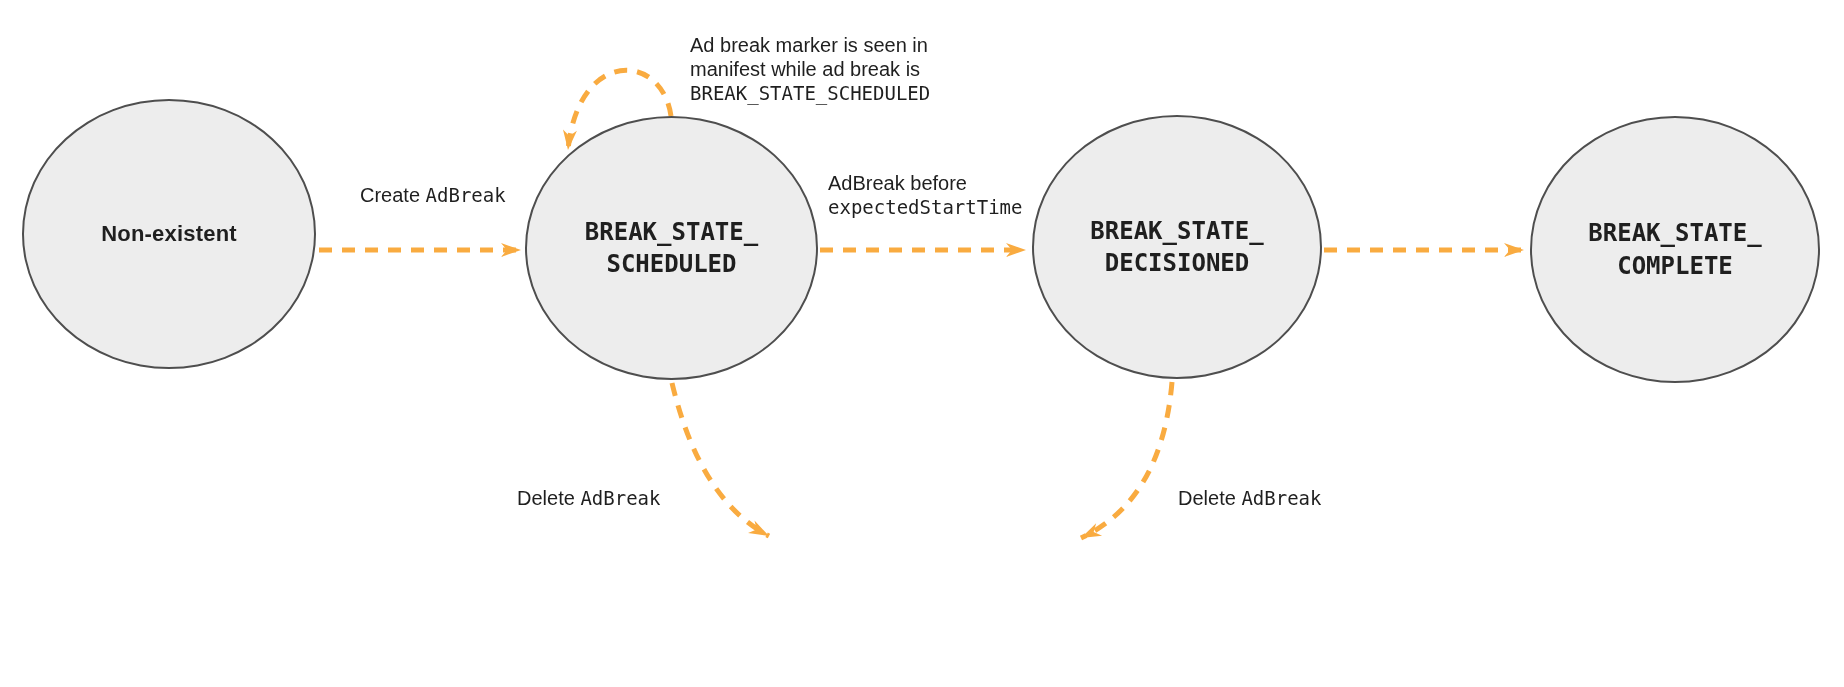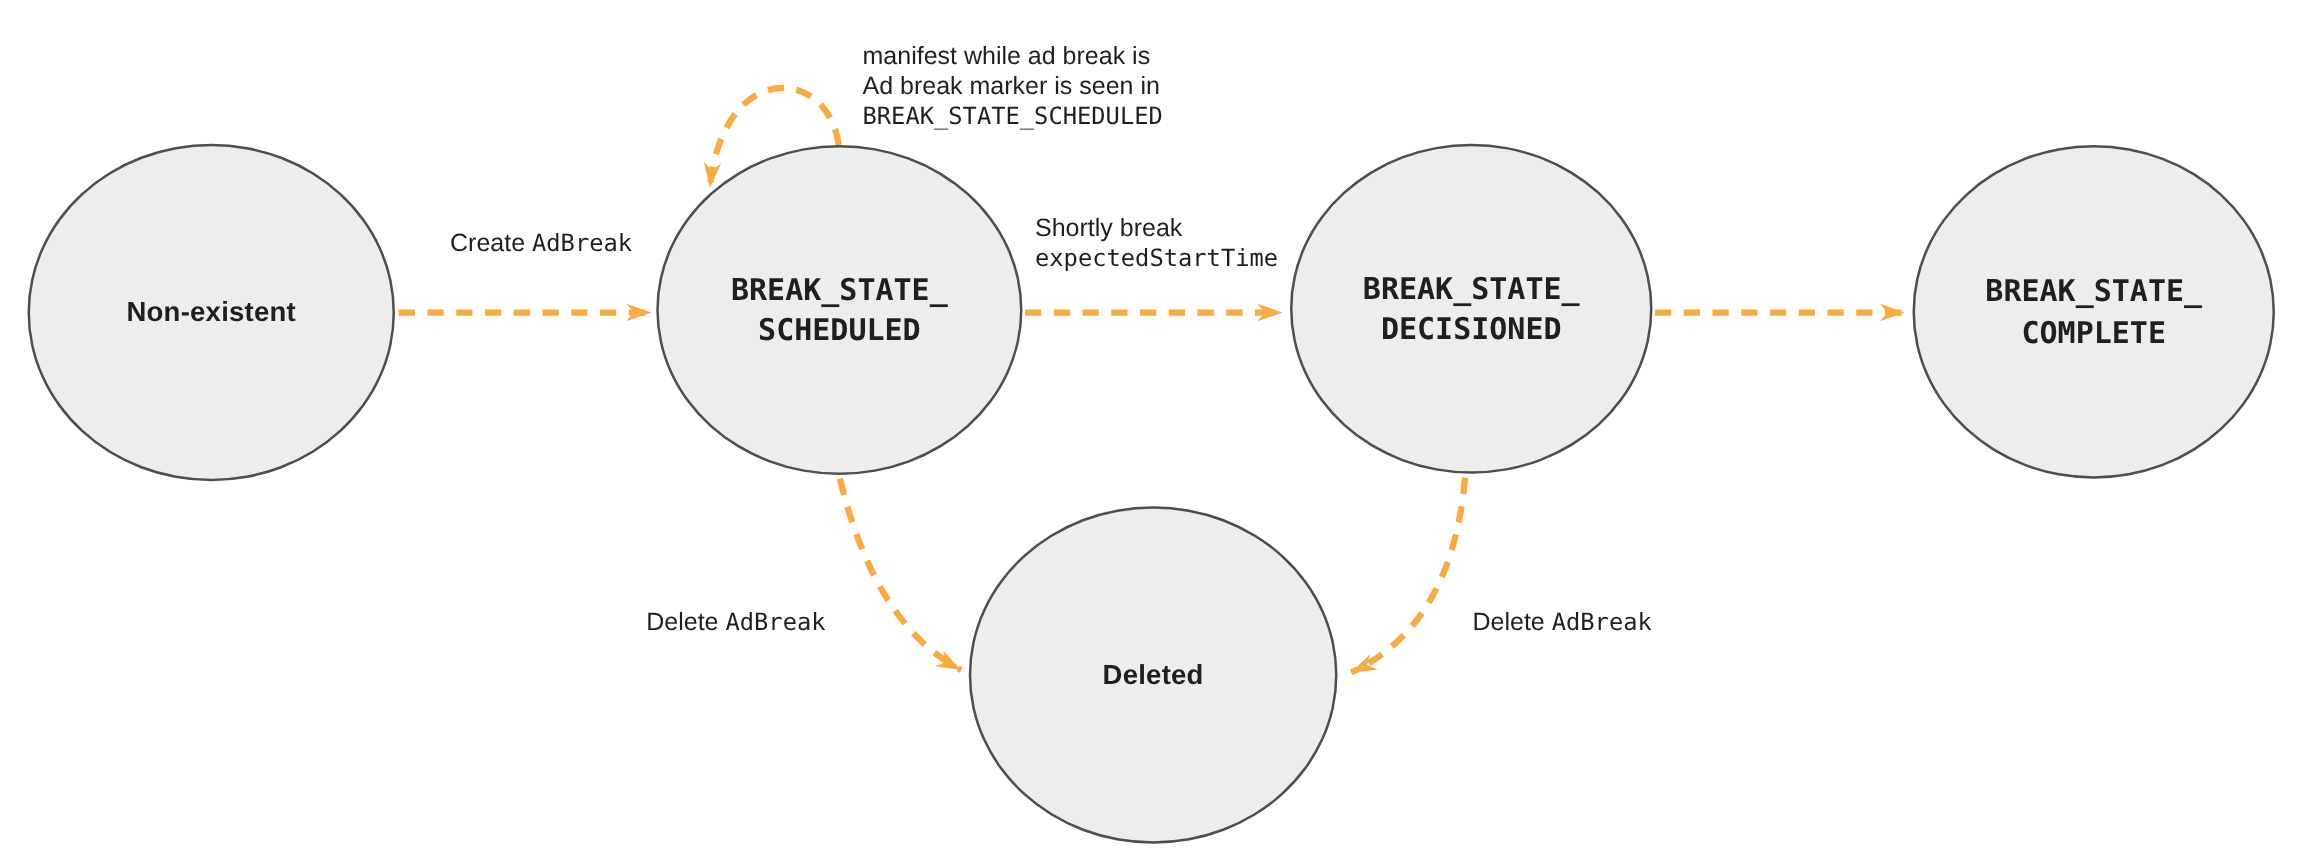--- a/index.html
+++ b/index.html
@@ -68,45 +68,44 @@
       </marker>
     </defs>
     <path class="edge-path" d="M 319 250 L 521 250" marker-end="url(#arrow)"></path>
     <path class="edge-path" d="M 671 116 C 662 52 578 48 568 150" marker-end="url(#arrow)"></path>
     <path class="edge-path" d="M 820 250 L 1026 250" marker-end="url(#arrow)"></path>
     <path class="edge-path" d="M 1324 250 L 1524 250" marker-end="url(#arrow)"></path>
     <path class="edge-path" d="M 672 383 Q 700 500 769 536" marker-end="url(#arrow)"></path>
     <path class="edge-path" d="M 1172 382 Q 1162 500 1081 538" marker-end="url(#arrow)"></path>
   </svg>
 
-  <div class="state sans" style="left:22px; top:115px; width:294px; height:270px;">Non-existent</div>
+  <div class="state sans" style="left:22px; top:99px; width:294px; height:270px;">Non-existent</div>
 
   <div class="state mono" style="left:525px; top:116px; width:293px; height:264px;">BREAK_STATE_
 SCHEDULED</div>
 
   <div class="state mono" style="left:1032px; top:115px; width:290px; height:264px;">BREAK_STATE_
 DECISIONED</div>
 
   <div class="state mono" style="left:1530px; top:116px; width:290px; height:267px;">BREAK_STATE_
 COMPLETE</div>
 
-  <div class="state sans" style="left:775px; top:405px; width:295px; height:270px;">Deleted</div>
 
   <div class="edge-label" style="left:360px; top:184px;">
     <span>Create </span><span class="code">AdBreak</span>
   </div>
 
   <div class="edge-label" style="left:690px; top:33px; line-height:24px;">
+    <div>Ad break marker is seen in</div>
     <div>manifest while ad break is</div>
-    <div>Ad break marker is seen in</div>
     <div class="code">BREAK_STATE_SCHEDULED</div>
   </div>
 
   <div class="edge-label" style="left:828px; top:171px; line-height:24px;">
-    <div>Shortly break</div>
+    <div>AdBreak before</div>
     <div class="code">expectedStartTime</div>
   </div>
 
 
   <div class="edge-label" style="left:517px; top:487px;">
     <span>Delete </span><span class="code">AdBreak</span>
   </div>
 
   <div class="edge-label" style="left:1178px; top:487px;">
     <span>Delete </span><span class="code">AdBreak</span>

